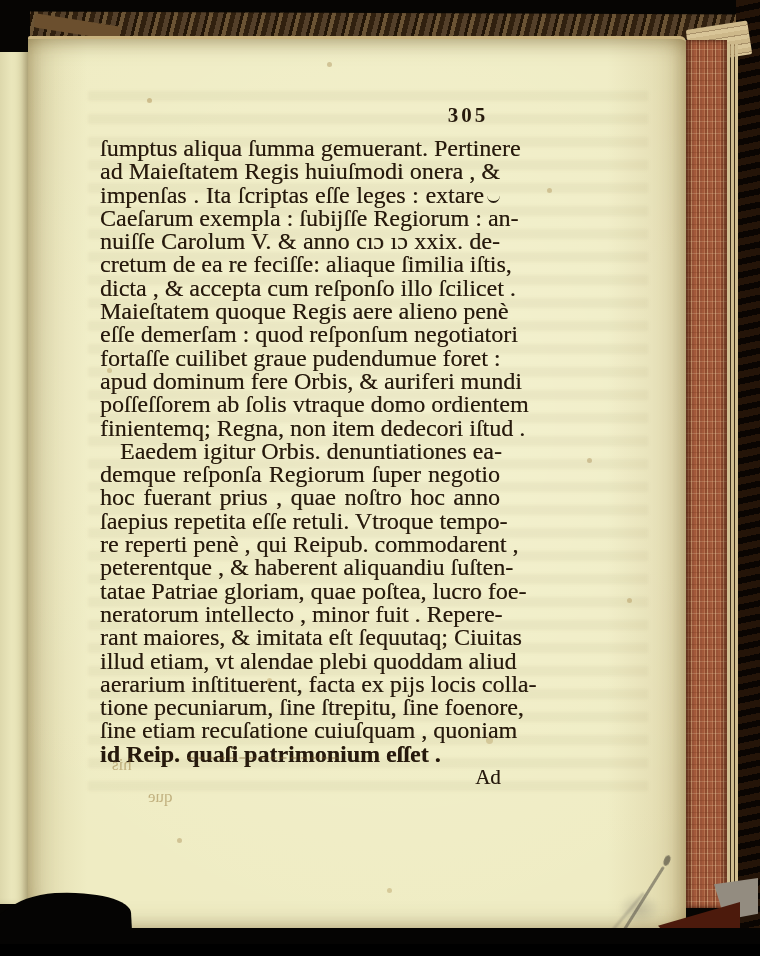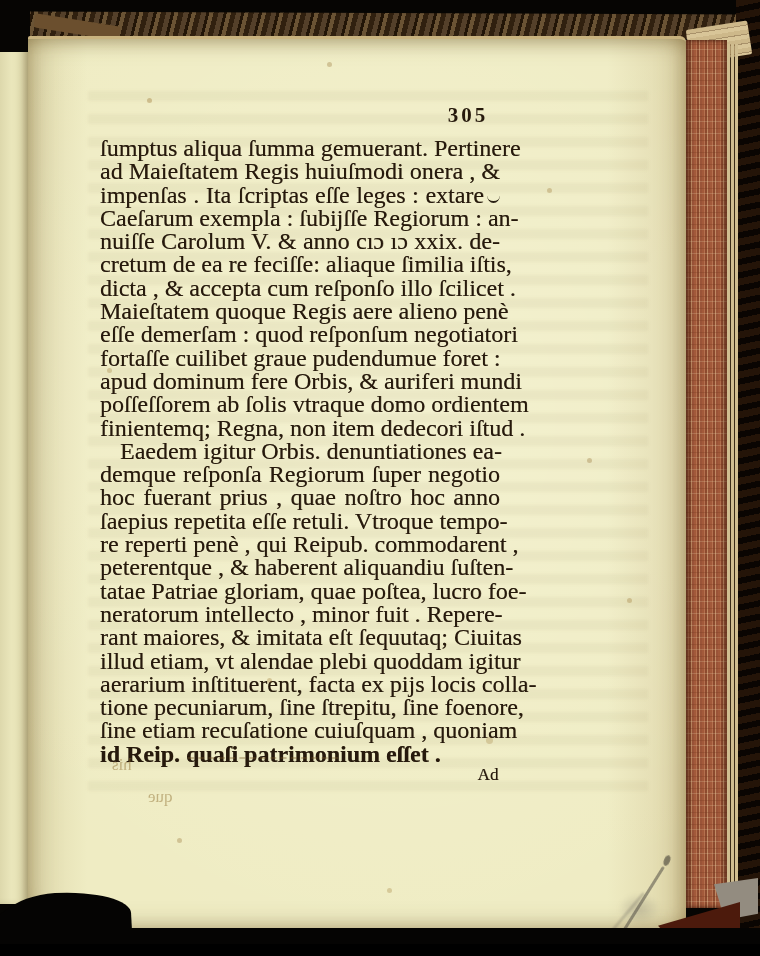--- a/index.html
+++ b/index.html
@@ -57,21 +57,21 @@
   .text-block{position:absolute;left:72px;top:98px;width:400px;color:var(--ink,#26190c);
     font-size:24px;text-shadow:.3px .3px .5px rgba(40,25,10,.55);}
   .tline{height:23.3px;line-height:23.3px;white-space:nowrap;
     text-align:justify;text-align-last:justify;}
   .tline.indent{text-indent:20px;}
   .tline.last{text-align-last:left;font-weight:bold;}
   .swash{display:inline-block;width:13px;height:7px;margin-left:3px;
     border-bottom:2.5px solid #2a2014;
     border-radius:0 0 60% 60%/0 0 100% 100%;vertical-align:baseline;}
   .catchword{position:absolute;left:430px;top:726px;width:60px;text-align:center;
-    font-size:17px;color:var(--ink,#26190c);text-shadow:.3px .3px .5px rgba(40,25,10,.55);}
+    font-size:21px;color:var(--ink,#26190c);text-shadow:.3px .3px .5px rgba(40,25,10,.55);}
   .ghost{position:absolute;transform:scaleX(-1);color:#8a6a2c;opacity:.45;
     filter:blur(.4px);font-size:17px;}
   .show-through-line{position:absolute;left:160px;top:718px;width:150px;height:0;
     border-top:2px dashed rgba(120,90,40,.35);filter:blur(.4px);}
   .foxing{position:absolute;left:0;top:0;width:3px;height:3px;border-radius:50%;
     background:rgba(150,110,40,.0);
     box-shadow:120px 60px 0 1px rgba(150,110,40,.35), 300px 24px 0 1px rgba(140,100,35,.3),
       520px 150px 0 1px rgba(150,110,40,.3), 80px 330px 0 1px rgba(150,110,40,.28),
       560px 420px 0 1px rgba(140,100,35,.3), 240px 640px 0 1px rgba(150,110,40,.3),
       460px 700px 0 2px rgba(150,110,40,.25), 150px 800px 0 1px rgba(140,100,35,.3),
@@ -118,21 +118,21 @@
         <div class="tline"><span>finientemq; Regna, non item dedecori iſtud .</span></div>
         <div class="tline indent"><span>Eaedem igitur Orbis. denuntiationes ea-</span></div>
         <div class="tline"><span>demque reſponſa Regiorum ſuper negotio</span></div>
         <div class="tline"><span>hoc fuerant prius , quae noſtro hoc anno</span></div>
         <div class="tline"><span>ſaepius repetita eſſe retuli. Vtroque tempo-</span></div>
         <div class="tline"><span>re reperti penè , qui Reipub. commodarent ,</span></div>
         <div class="tline"><span>peterentque , &amp; haberent aliquandiu ſuſten-</span></div>
         <div class="tline"><span>tatae Patriae gloriam, quae poſtea, lucro foe-</span></div>
         <div class="tline"><span>neratorum intellecto , minor fuit . Repere-</span></div>
         <div class="tline"><span>rant maiores, &amp; imitata eſt ſequutaq; Ciuitas</span></div>
-        <div class="tline"><span>illud etiam, vt alendae plebi quoddam igitur</span></div>
+        <div class="tline"><span>illud etiam, vt alendae plebi quoddam aliud</span></div>
         <div class="tline"><span>aerarium inſtituerent, facta ex pijs locis colla-</span></div>
         <div class="tline"><span>tione pecuniarum, ſine ſtrepitu, ſine foenore,</span></div>
         <div class="tline"><span>ſine etiam recuſatione cuiuſquam , quoniam</span></div>
         <div class="tline last"><span>id Reip. quaſi patrimonium eſſet .</span></div>
       </div>
     <div class="catchword">Ad</div>
     <div class="show-through-line"></div>
     <div class="foxing"></div>
     <div class="smudge-blob"></div>
     <div class="smudge-stroke1"></div>

